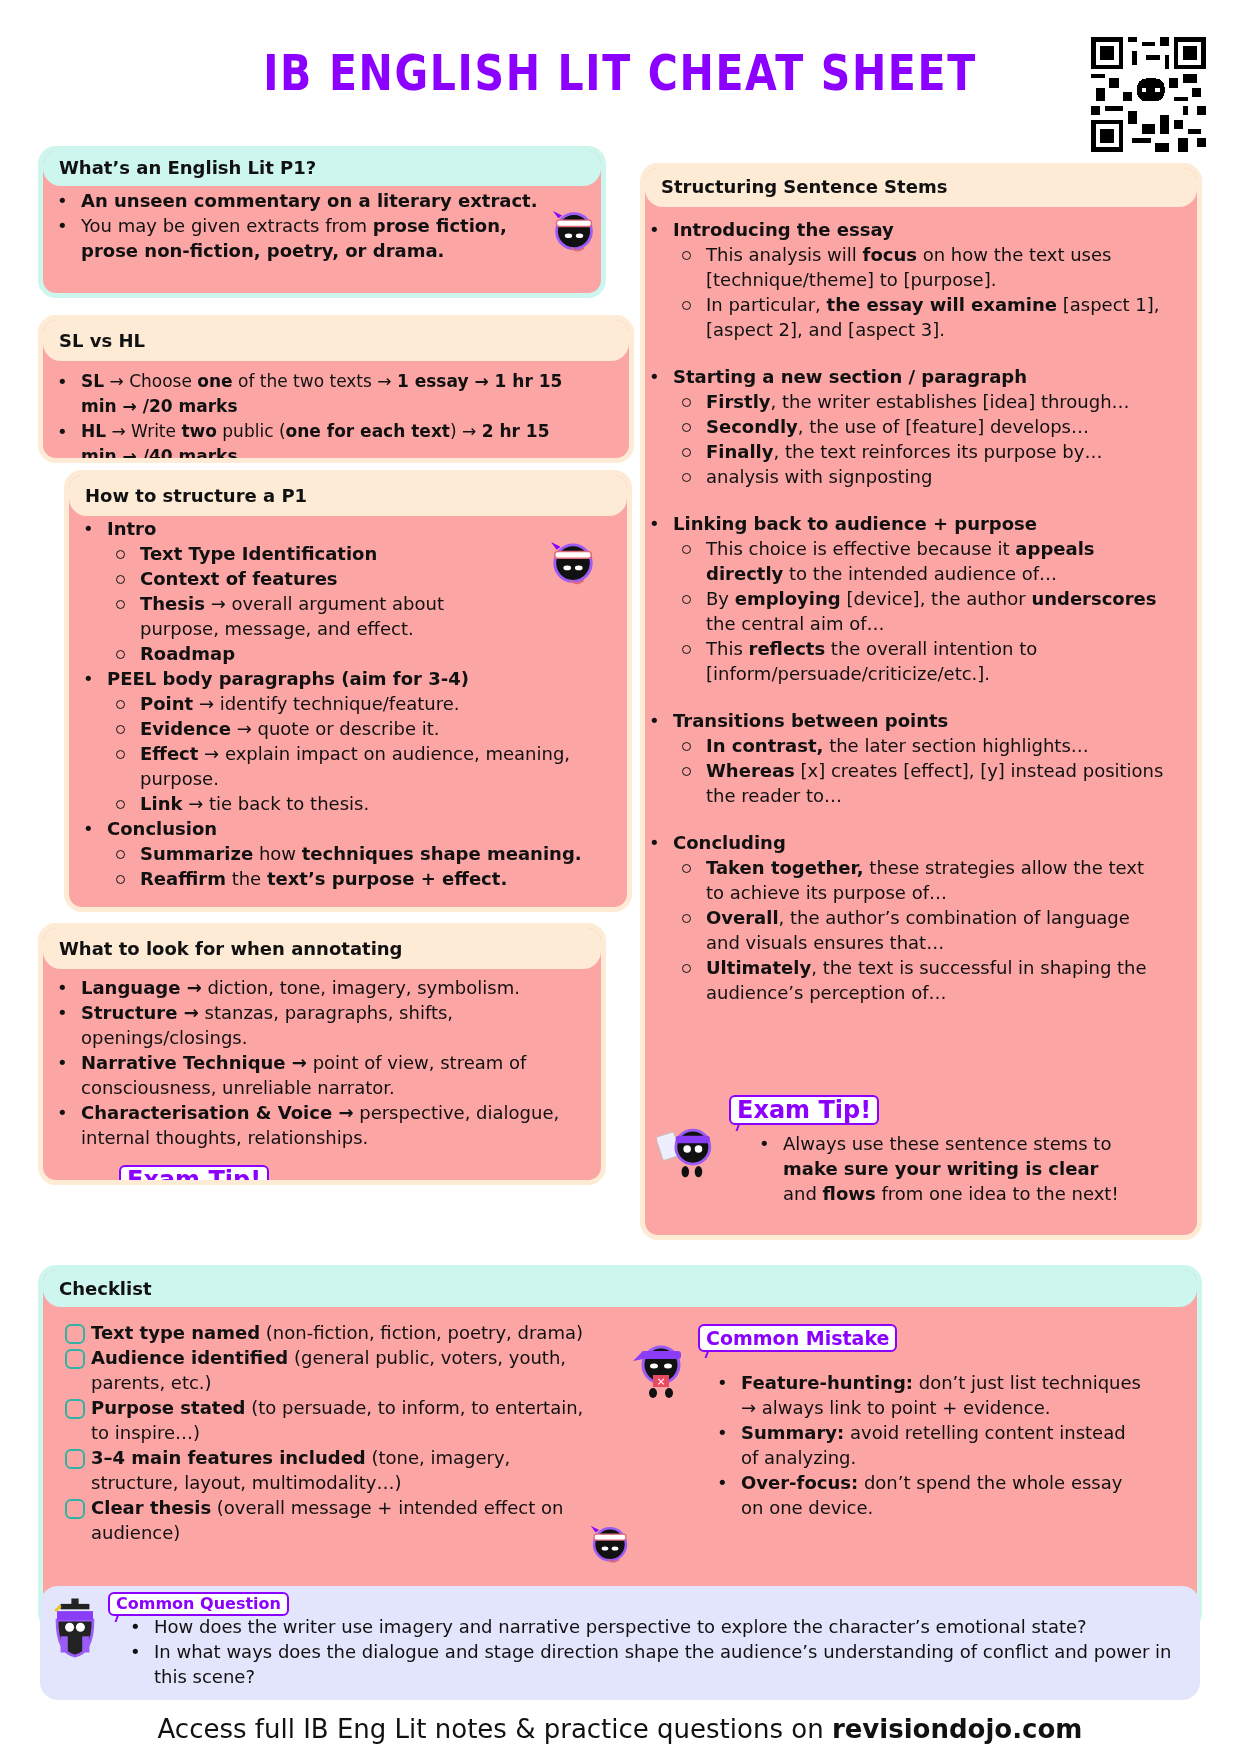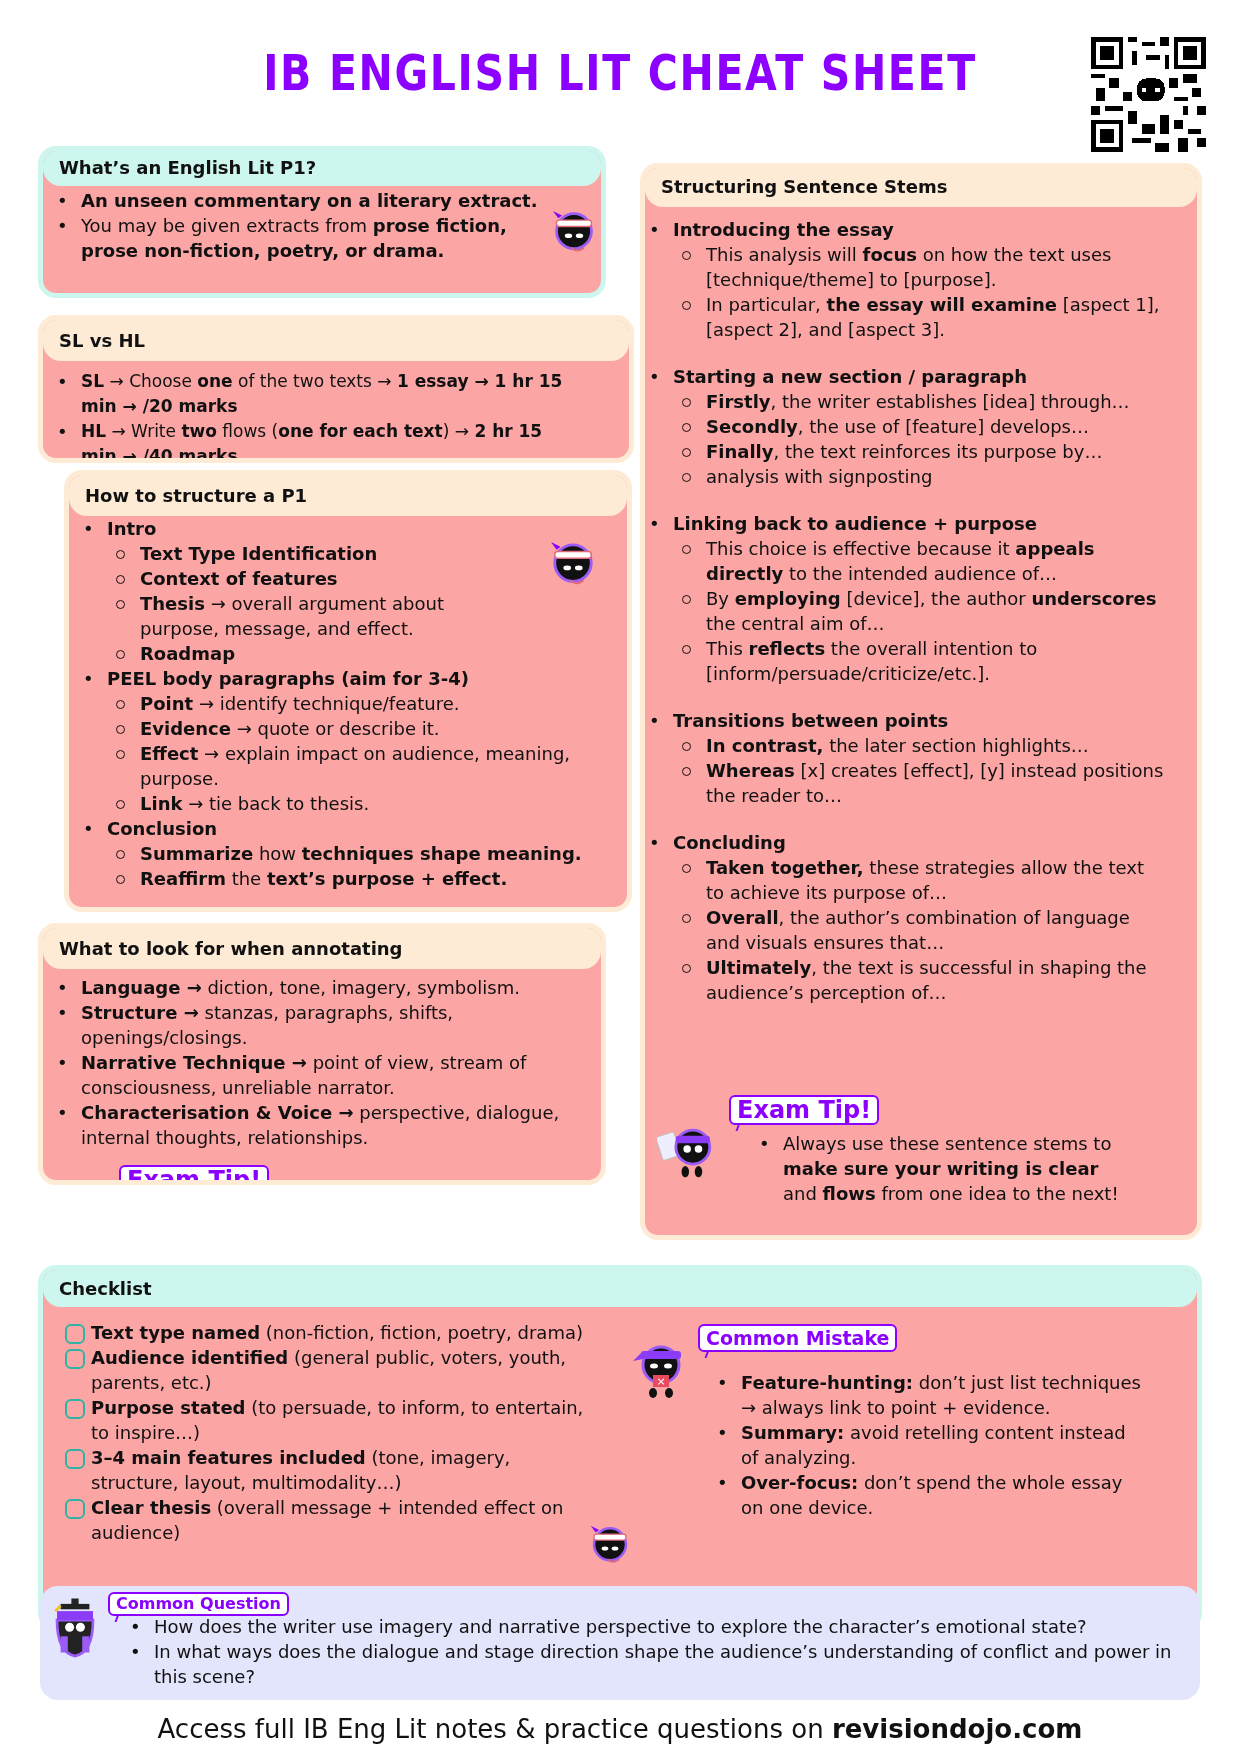--- a/index.html
+++ b/index.html
@@ -140,21 +140,21 @@
   </ul>
   <svg class="ninja" style="left:508px; top:56px; width:46px; height:52px;">
       <use href="#ninja-run"></use>
     </svg>
 </div>
 
 <div class="card peach" style="left:38px; top:303px; width:596px; height:148px;margin-top:12px;">
   <div class="card-head" style="padding-top:10px; padding-bottom:10px;">SL vs HL</div>
   <ul class="l1" style="padding-top:8px; width:540px; font-size:17px;">
     <li><b>SL</b><span> → Choose </span><b>one</b><span> of the two texts → </span><b>1 essay → 1 hr 15 min → /20 marks</b></li>
-    <li><b>HL</b><span> → Write </span><b>two</b><span> flows (</span><b>one for each text</b><span>) → </span><b>2 hr 15 min → /40 marks</b></li>
+    <li><b>HL</b><span> → Write </span><b>two</b><span> public (</span><b>one for each text</b><span>) → </span><b>2 hr 15 min → /40 marks</b></li>
   </ul>
 </div>
 
 <div class="card peach" style="left:38px; top:470px; width:568px; height:442px;margin-left:26px;">
   <div class="card-head" style="padding-top:10px; padding-bottom:10px;">How to structure a P1</div>
   <ul class="l1" style="padding-top:0;">
     <li><b>Intro</b>
       <ul class="l2" style="width:420px;">
         <li><b>Text Type Identification</b></li>
         <li><b>Context of features</b></li>

